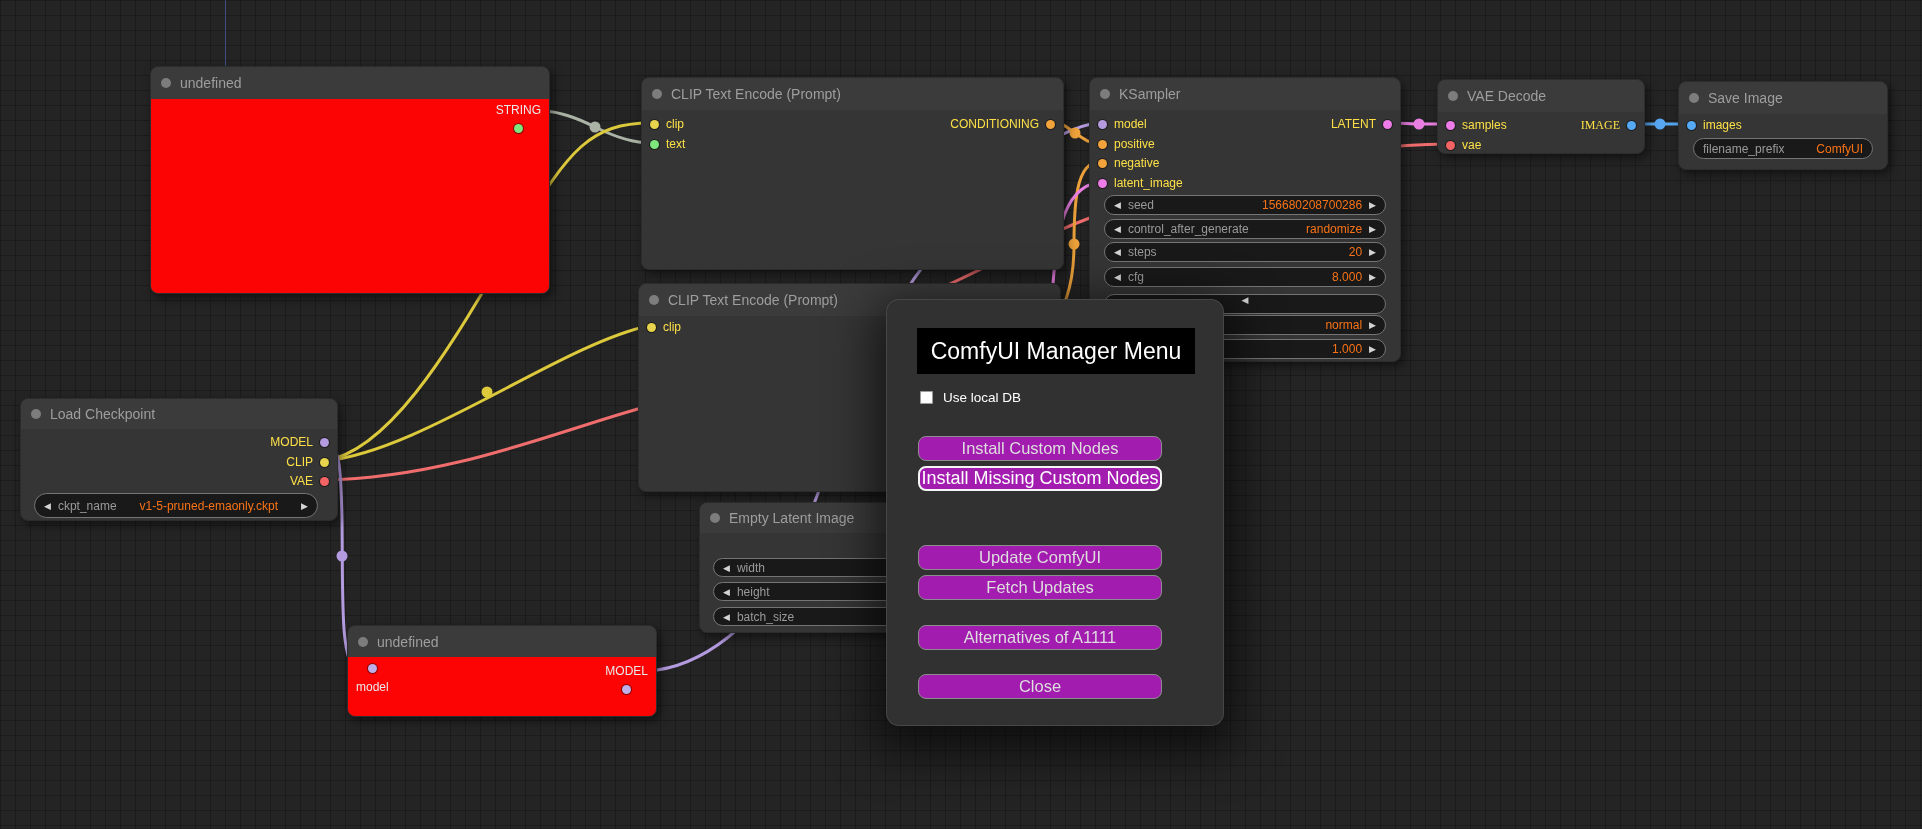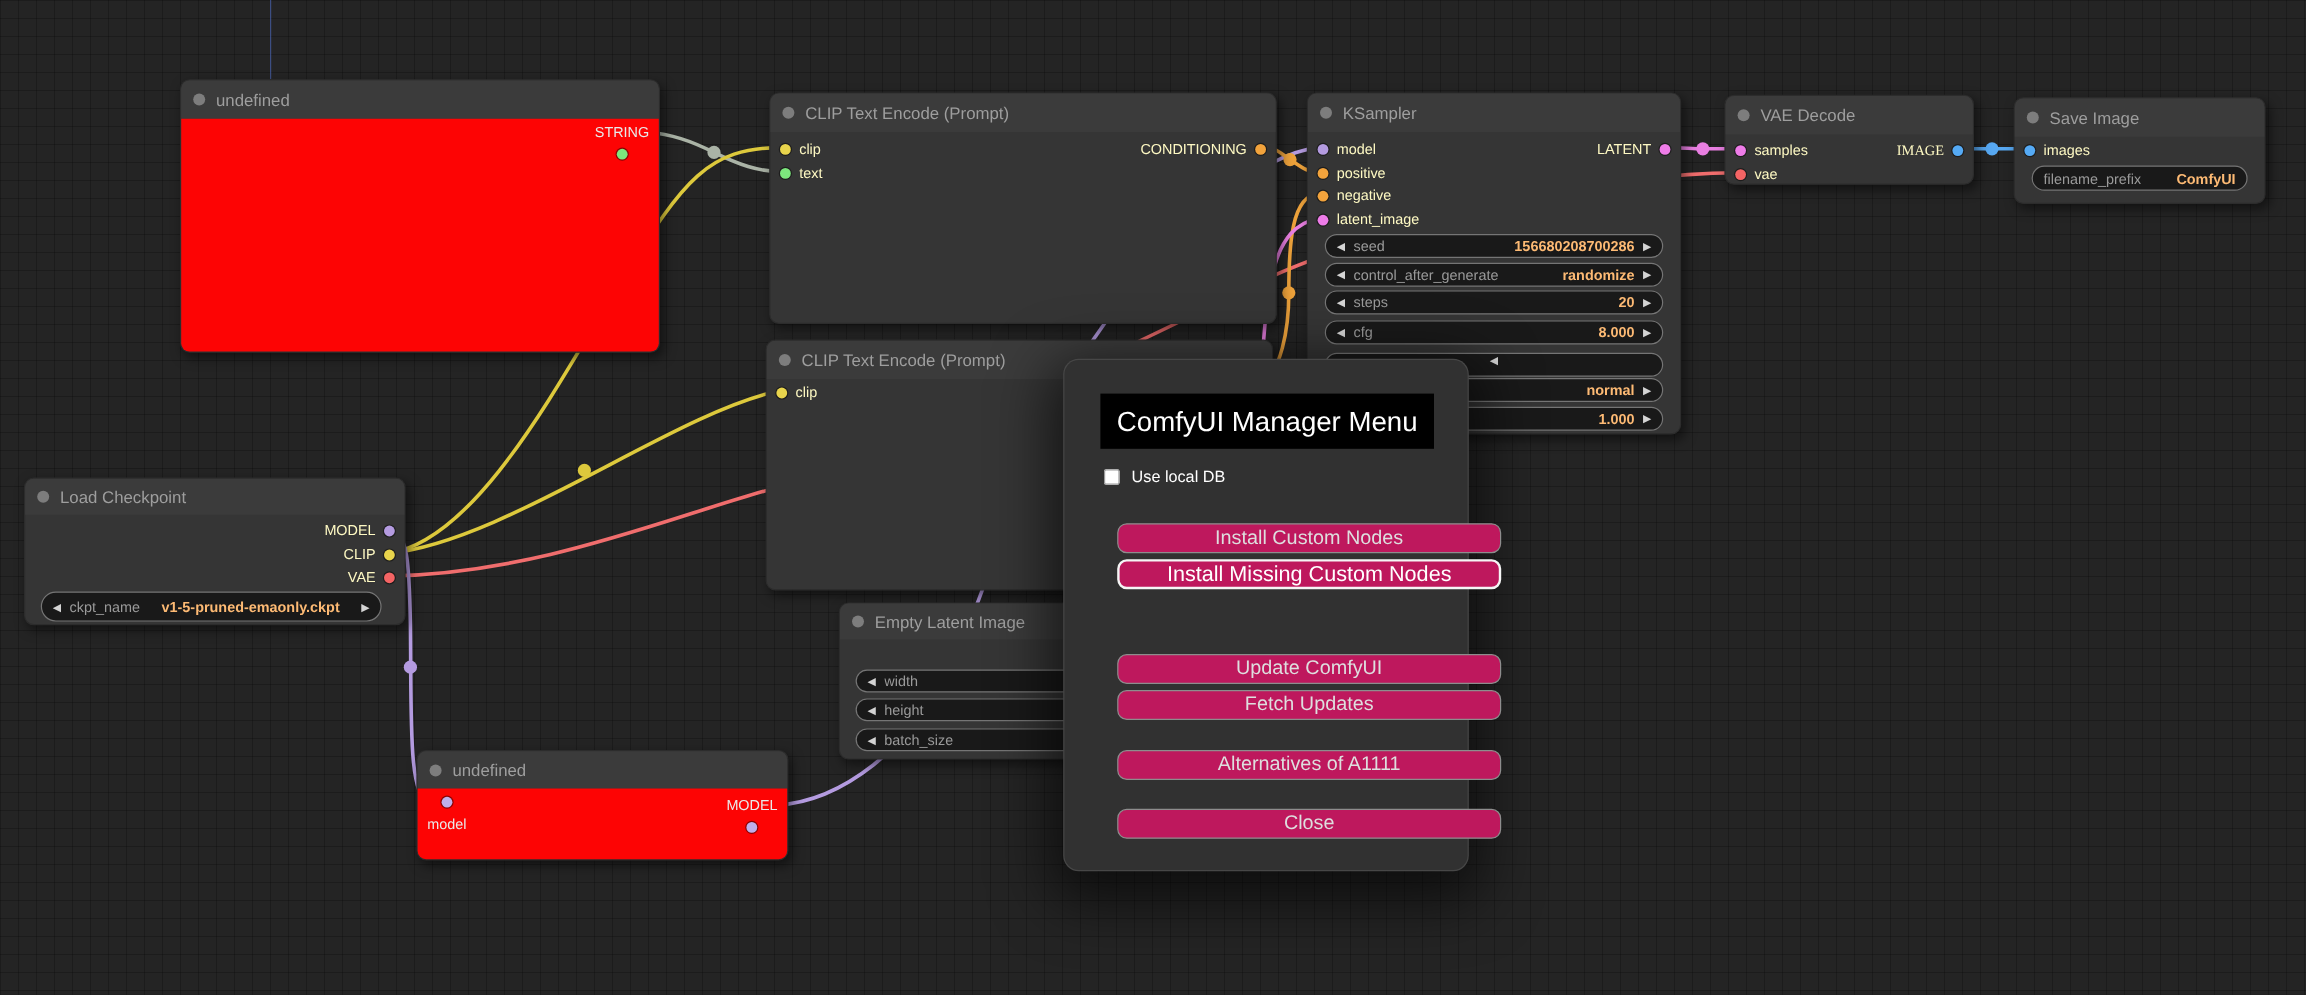--- a/index.html
+++ b/index.html
@@ -17,44 +17,44 @@
   .f-yellow{fill:#ddc93c}.f-gray{fill:#aab3a6}
   .f-purple{fill:#b49be0}.f-orange{fill:#eda23b}.f-pink{fill:#e97fe2}.f-blue{fill:#57a8f2}
 
   .node{position:absolute;z-index:2;background:#353535;border-radius:8px;
     border:1px solid #2c2c2c;box-shadow:3px 4px 10px rgba(0,0,0,.5);box-sizing:border-box;}
   .node-title{height:32px;background:#3b3b3b;border-radius:7px 7px 0 0;display:flex;align-items:center;
     padding-left:10px;gap:9px;color:#9e9e9e;font-size:14px;}
   .collapse-dot{width:10px;height:10px;border-radius:50%;background:#7d7d7d;flex:none;}
   .red-body{position:absolute;left:0;right:0;top:32px;bottom:0;background:#fd0404;border-radius:0 0 7px 7px;}
   .red-body.t31{top:31px;}
-  .slot{position:absolute;display:flex;align-items:center;gap:7px;height:16px;font-size:12px;color:#fef9c3;white-space:nowrap;}
+  .slot{position:absolute;display:flex;align-items:center;gap:7px;height:16px;font-size:12px;color:#fde047;white-space:nowrap;}
   .slot.in{left:8px;}
   .slot.out{right:8px;}
   .slot.on-red{color:#e9e9e9;flex-direction:column;}
   .dot{width:9px;height:9px;border-radius:50%;flex:none;box-shadow:0 0 0 1px rgba(0,0,0,.45);}
   .widget{position:absolute;display:flex;align-items:center;background:#191919;border:1px solid #757575;
     border-radius:11px;font-size:12px;color:#989898;padding:0 9px;gap:7px;box-sizing:border-box;white-space:nowrap;}
   .widget .arrow{color:#d4d4d4;font-size:9px;flex:none;}
   .widget .wlabel{color:#9a9a9a;overflow:hidden;}
-  .widget .wvalue{margin-left:auto;color:#fdba74;font-weight:bold;}
+  .widget .wvalue{margin-left:auto;color:#f97316;}
   .widget .wvalue.center{margin:16px auto;}
   .widget.no-arrows{justify-content:space-between;}
   .widget.no-arrows .wvalue{margin-left:0;}
   .prompt-text{position:absolute;background:#1c1c1c;border-radius:4px;color:#c2c2c2;font-size:11px;
     padding:8px 7px;box-sizing:border-box;}
 
   #dialog{position:absolute;left:887px;top:300px;width:336px;height:425px;background:#313131;border-radius:12px;
     z-index:10;box-shadow:0 0 0 1px #474747,0 14px 48px 12px rgba(0,0,0,.62);}
   .dlg-title{position:absolute;left:30px;top:28px;width:278px;height:46px;background:#000;color:#ffffff;
     font-size:23px;display:flex;align-items:center;justify-content:center;white-space:nowrap;}
   .dlg-check{position:absolute;left:33px;top:91px;width:13px;height:13px;background:#ffffff;border-radius:2px;
     box-shadow:inset 0 0 0 1px #9a9a9a;}
   .dlg-check-label{position:absolute;left:56px;top:90px;font-size:13.5px;color:#ffffff;}
-  .dlg-btn{position:absolute;left:44px;width:320px;height:25px;background:#be185d;border:1px solid #8d8d8d;
+  .dlg-btn{position:absolute;left:31px;width:244px;height:25px;background:#a21caf;border:1px solid #8d8d8d;
     border-radius:8px;color:#dedede;font-size:16.5px;display:flex;align-items:center;justify-content:center;
     box-sizing:border-box;white-space:nowrap;}
   .dlg-btn.hl{border:2px solid #f5f5f5;color:#ffffff;font-size:18px;}
 </style>
 </head>
 <body>
 
 <div id="canvas">
 
   <div id="origin-line"></div>

